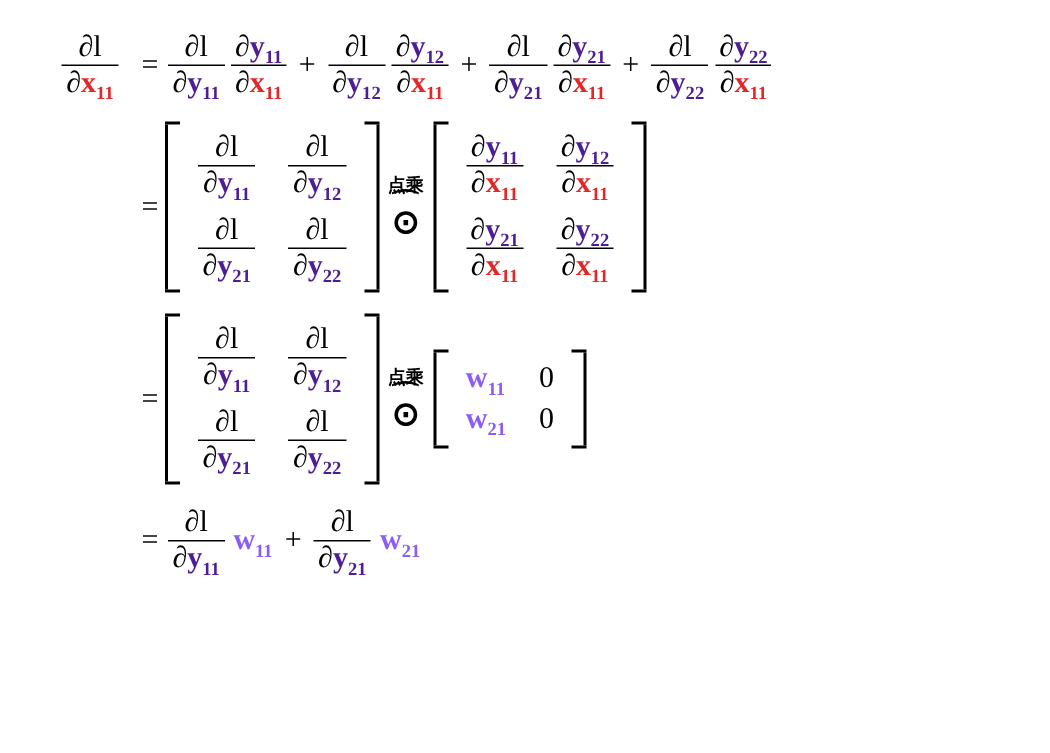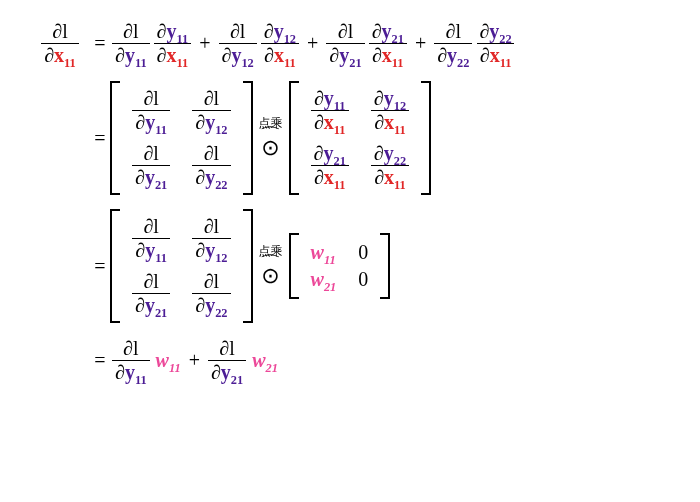--- a/index.html
+++ b/index.html
@@ -28,21 +28,21 @@
     margin: 0 2px;
     line-height: 1.15;
   }
   .frac .num { padding: 0 3px; }
   .frac .den { padding: 0 3px; border-top: 1.5px solid #000; text-align: center; }
   .partial { font-family: "Times New Roman", serif; }
   .sym-l { font-style: normal; }
   .sub { font-size: 0.62em; vertical-align: sub; line-height: 0; }
   .c-x { color: #e12727; font-weight: 600; }
   .c-y { color: #4c1d95; font-weight: 600; }
-  .c-w { color: #ec4899; font-weight: 600; font-style: italic; }
+  .c-w { color: #8b5cf6; font-weight: 600; }
   .plus { margin: 0 6px; }
 
   .bracket-wrap {
     display: inline-flex;
     align-items: stretch;
   }
   .bracket {
     width: 10px;
     position: relative;
     display: flex;
@@ -74,20 +74,21 @@
     align-items: center;
   }
   .matrix.tight { row-gap: 4px; column-gap: 22px; padding: 8px 12px; }
 
   .odot-wrap {
     display: inline-flex;
     flex-direction: column;
     align-items: center;
     margin: 0 6px;
     line-height: 1;
+    font-weight: bold;
   }
   .odot-label { font-size: 12px; margin-bottom: 1px; }
   .odot-brace { font-size: 13px; line-height: 0.6; transform: scaleX(1.4); }
   .odot { font-size: 22px; line-height: 1; }
 
 </style>
 </head>
 <body>
 
 <div class="eq-grid">

